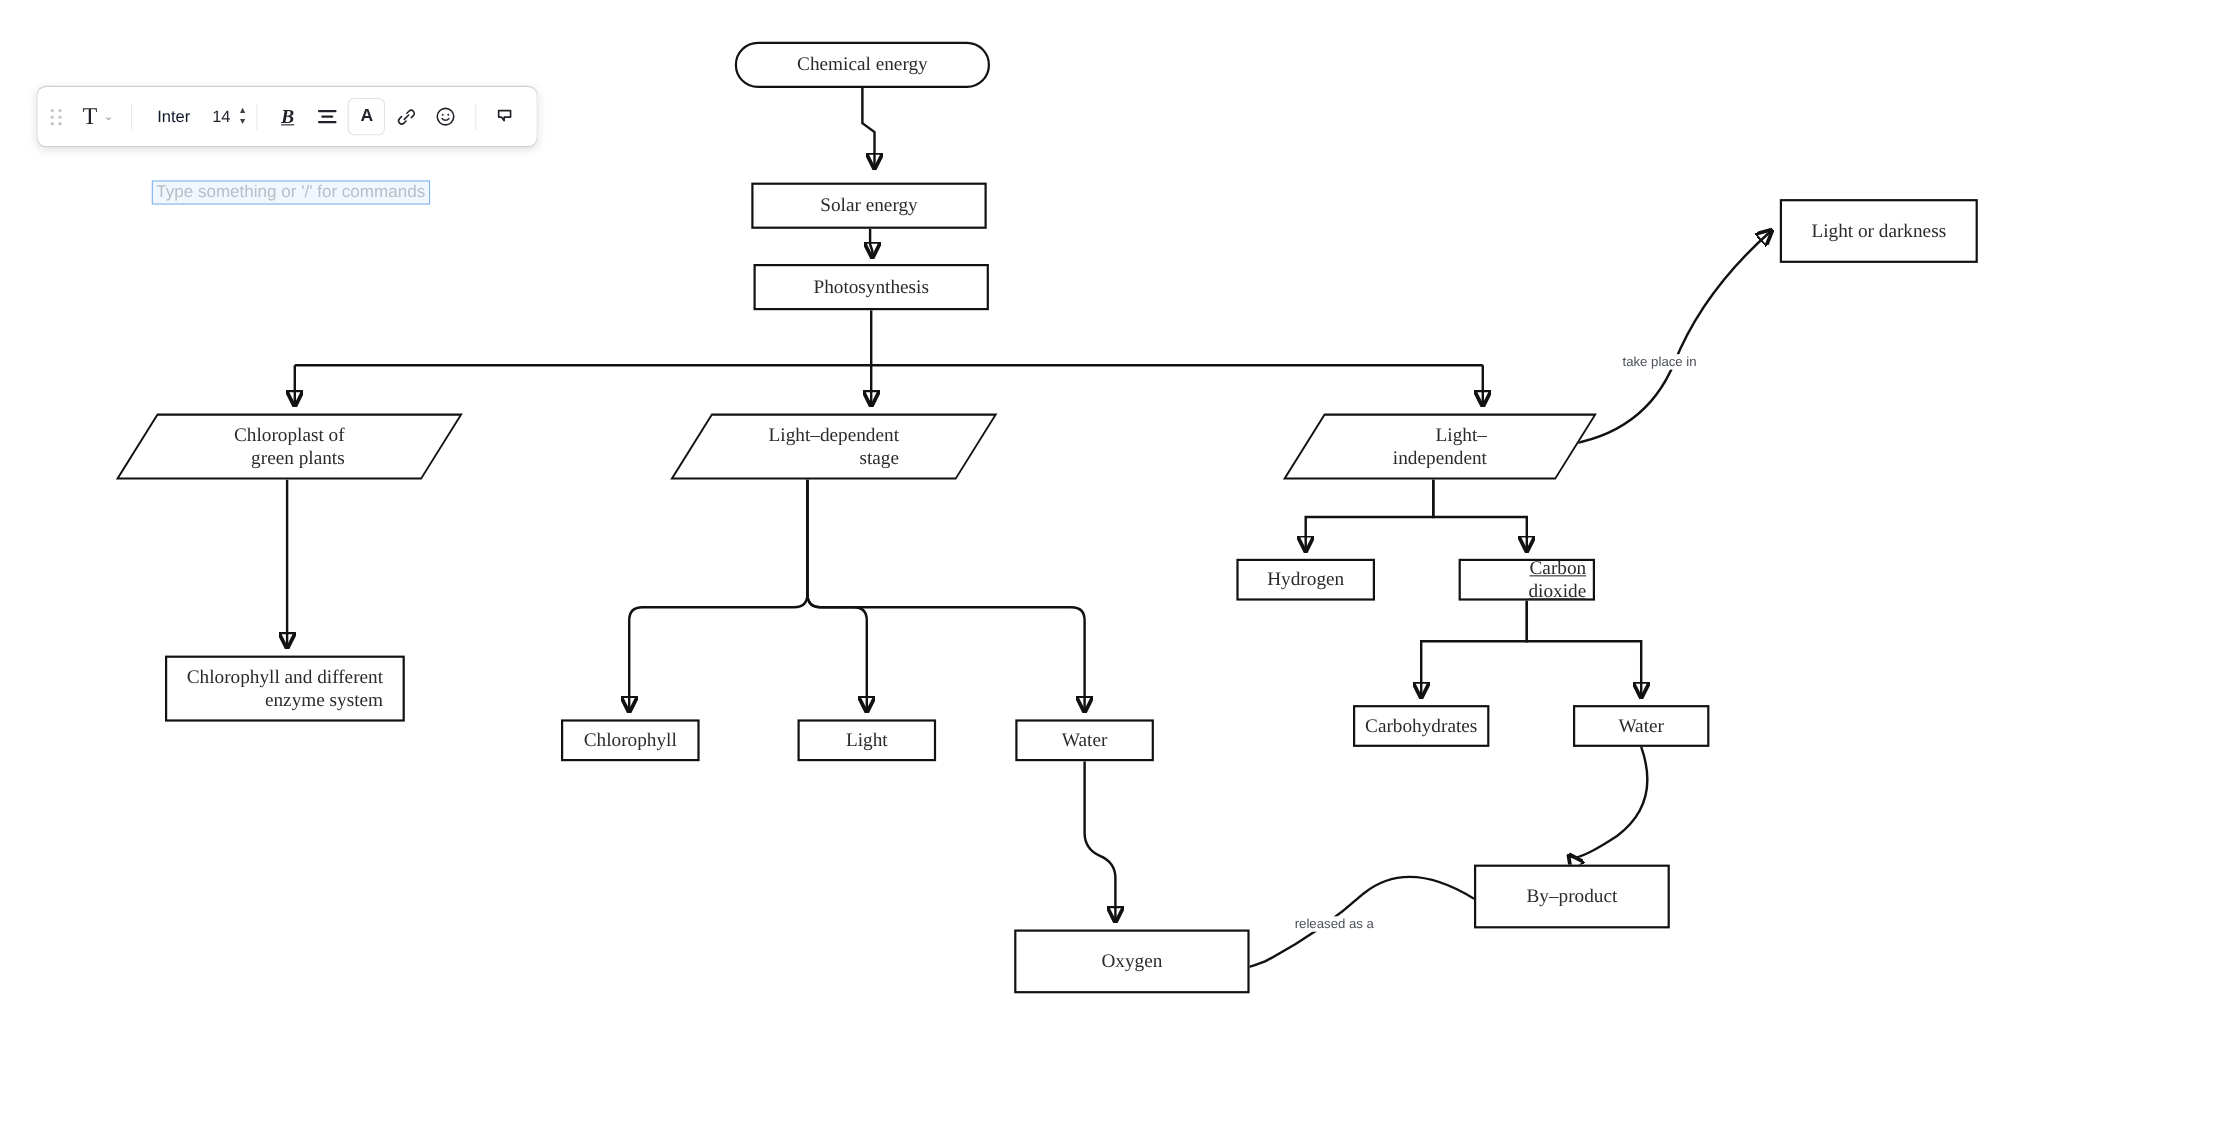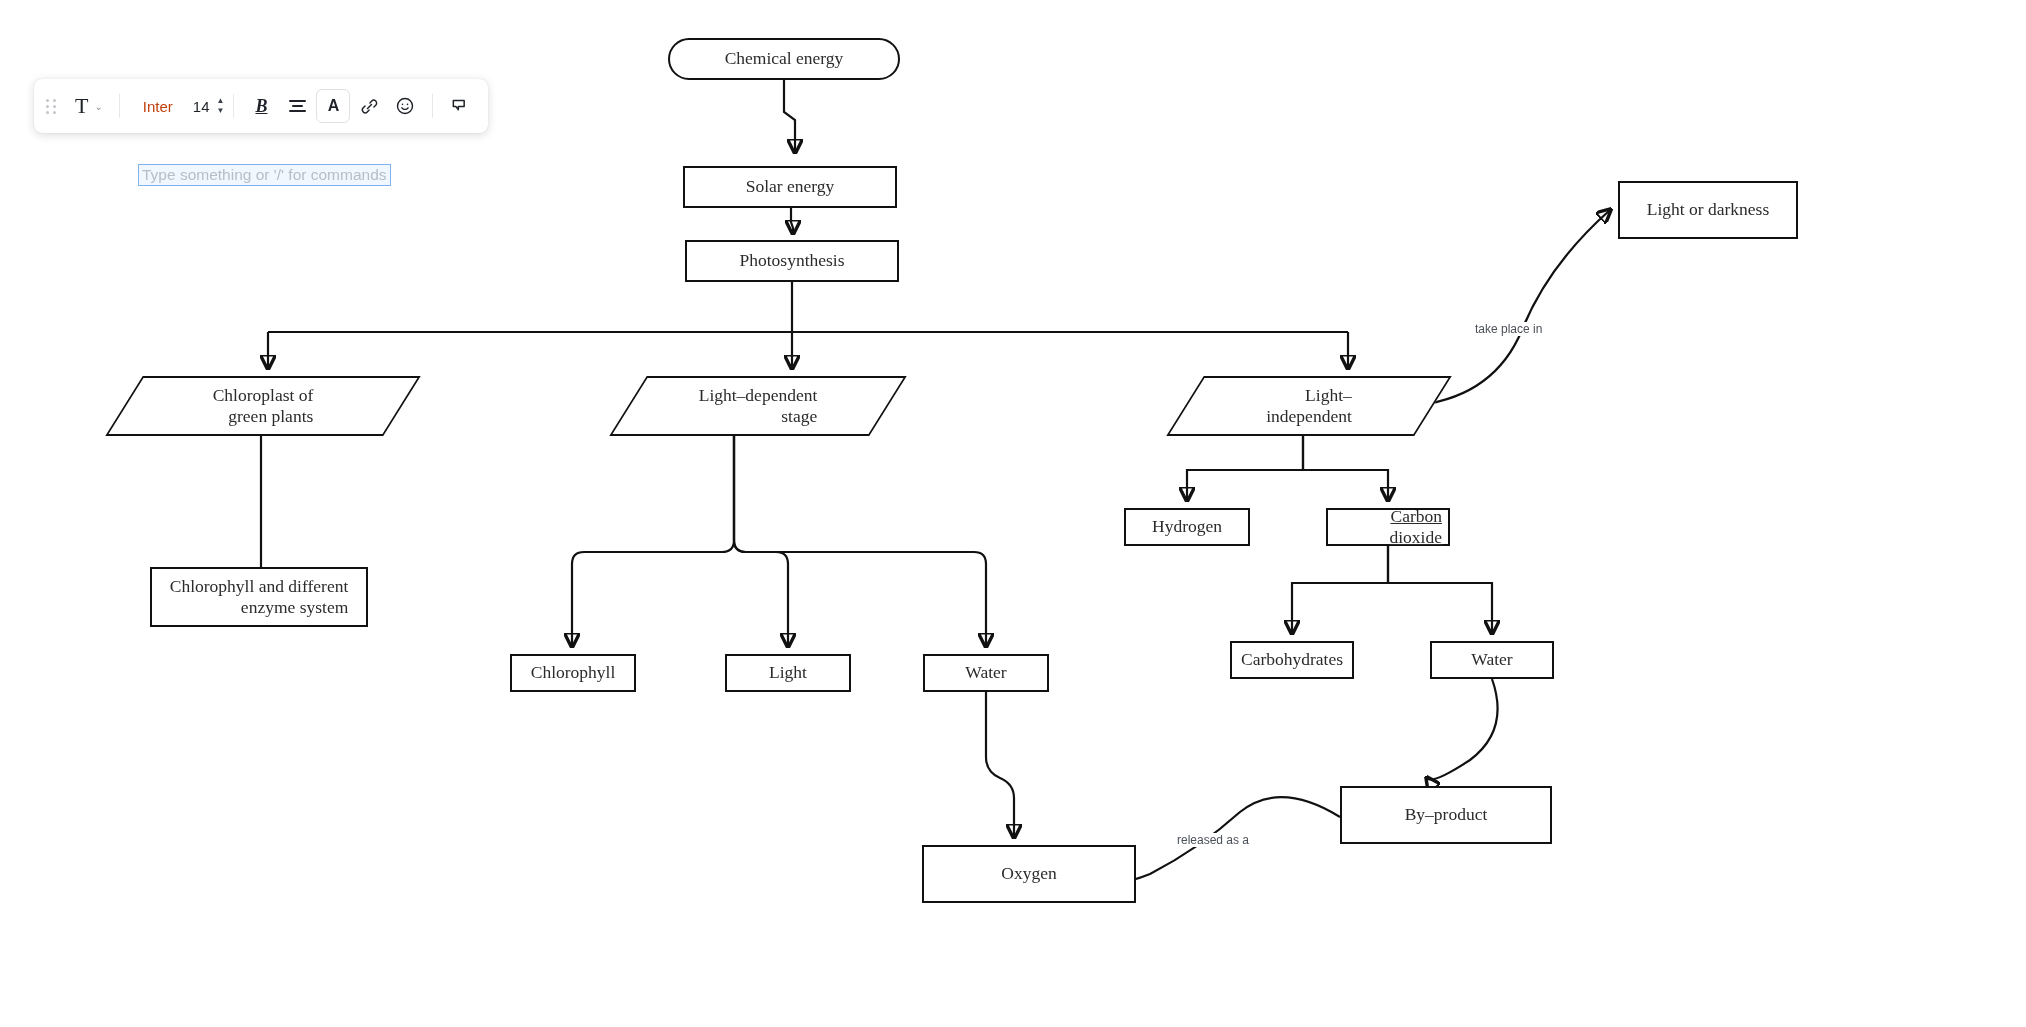--- a/index.html
+++ b/index.html
@@ -35,21 +35,21 @@
     display:flex; align-items:center; justify-content:center;
     border-radius:6px; cursor:pointer; color:#1f2329;
     padding: 0 6px; margin: 0 1px;
     font-size: 17px;
   }
   .tb-btn.boxed { border:1px solid #dfe1e5; }
   .tb-sep { width:1px; height:24px; background:#e6e8eb; margin: 0 9px; }
   .tb-style { display:flex; align-items:center; gap:6px; }
   .tb-T { font-family:"Liberation Serif", serif; font-size:22px; line-height:1; }
   .chev { font-size:10px; color:#8a9099; }
-  .tb-font { font-size:15px; color:#c2410c; padding: 0 14px; }
+  .tb-font { font-size:15px; color:#0f172a; padding: 0 14px; }
   .tb-size { font-size:15px; color:#1f2329; padding-left:6px; }
   .stepper { display:flex; flex-direction:column; gap:4px; margin-left:7px; cursor:pointer; }
   .stepper span { font-size:8px; line-height:6px; color:#3b4149; }
   .tb-b { font-family:"Liberation Serif", serif; font-style:italic; font-weight:700; font-size:18px; text-decoration:underline; }
   .align { display:flex; flex-direction:column; gap:3px; align-items:center; }
   .align i { display:block; height:2px; background:#1f2329; border-radius:1px; }
   .align i:nth-child(1){ width:17px; }
   .align i:nth-child(2){ width:11px; }
   .align i:nth-child(3){ width:17px; }
   .tb-A { font-family:"Liberation Sans", sans-serif; font-weight:700; font-size:16px; }
@@ -167,21 +167,21 @@
     <div class="node para" style="left:1185px;top:376px;width:248px;height:60px;">
       <span class="skew"></span>
       <span style="white-space:pre-line;">Light–
 independent</span>
     </div>
 
     <div class="node" style="left:1618px;top:181px;width:180px;height:58px;">
       <span>Light or darkness</span>
     </div>
 
-    <div class="node" style="left:150px;top:567px;width:218px;height:60px;">
+    <div class="node" style="left:150px;top:596px;width:218px;height:60px;">
       <span style="white-space:pre-line;">Chlorophyll and different
 enzyme system</span>
     </div>
 
     <div class="node" style="left:510px;top:654px;width:126px;height:38px;">
       <span>Chlorophyll</span>
     </div>
 
     <div class="node" style="left:725px;top:654px;width:126px;height:38px;">
       <span>Light</span>
@@ -200,21 +200,21 @@
     </div>
 
     <div class="node" style="left:1230px;top:641px;width:124px;height:38px;">
       <span>Carbohydrates</span>
     </div>
 
     <div class="node" style="left:1430px;top:641px;width:124px;height:38px;">
       <span>Water</span>
     </div>
 
-    <div class="node" style="left:1340px;top:786px;width:212px;height:58px;">
+    <div class="node" style="left:1340px;top:786px;width:178px;height:58px;">
       <span>By–product</span>
     </div>
 
     <div class="node" style="left:922px;top:845px;width:214px;height:58px;">
       <span>Oxygen</span>
     </div>
   </div>
 
   <div class="edge-label" style="left:1473px;top:322px;">take place in</div>
   <div class="edge-label" style="left:1175px;top:833px;">released as a</div>

